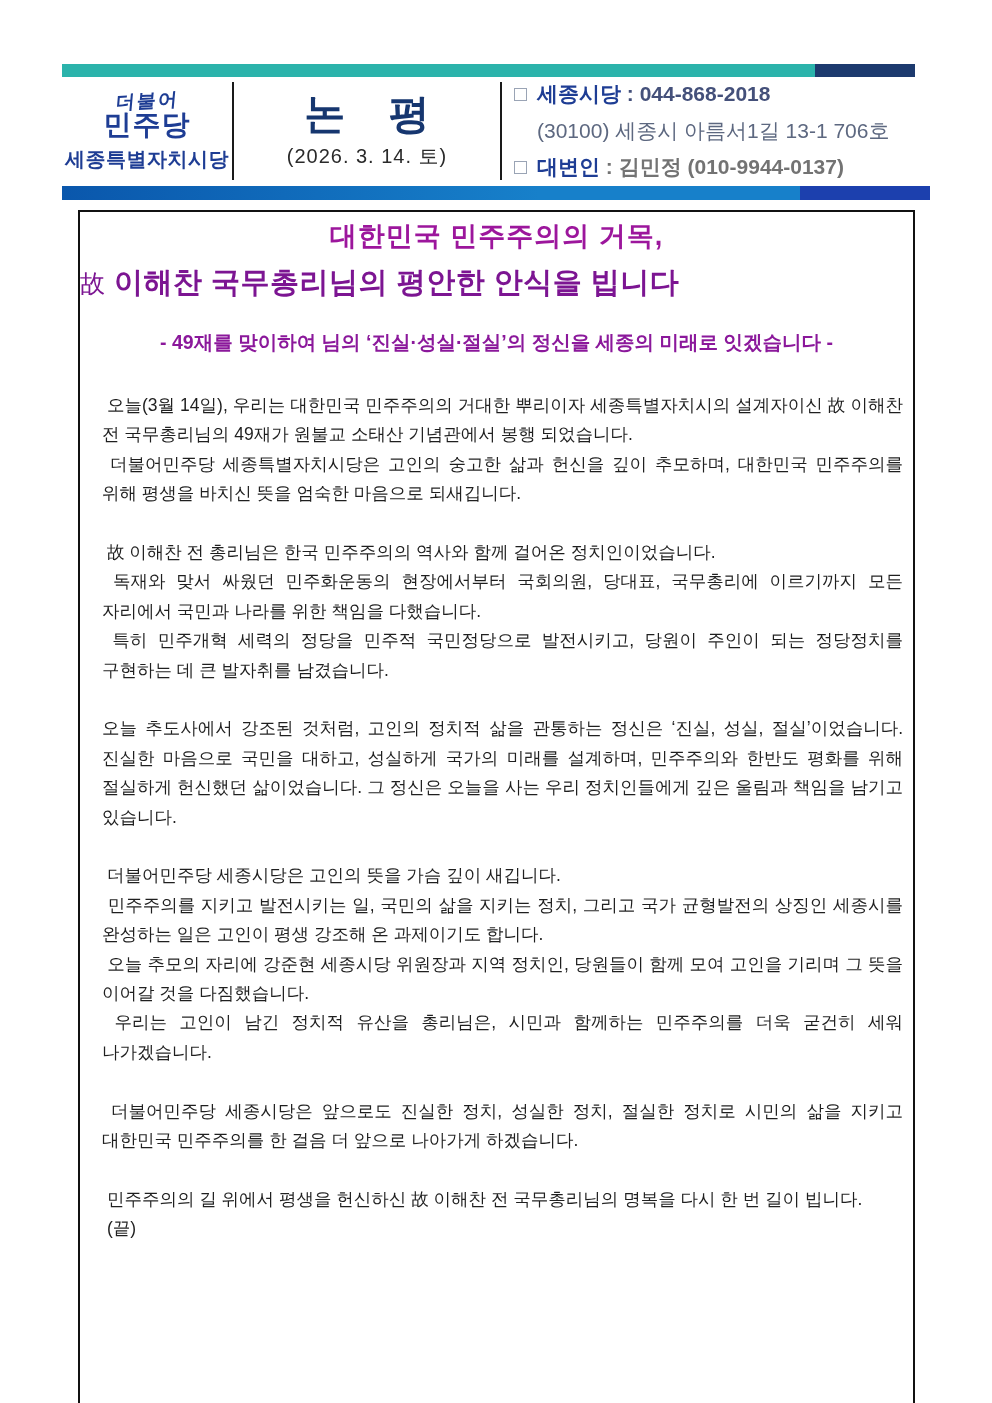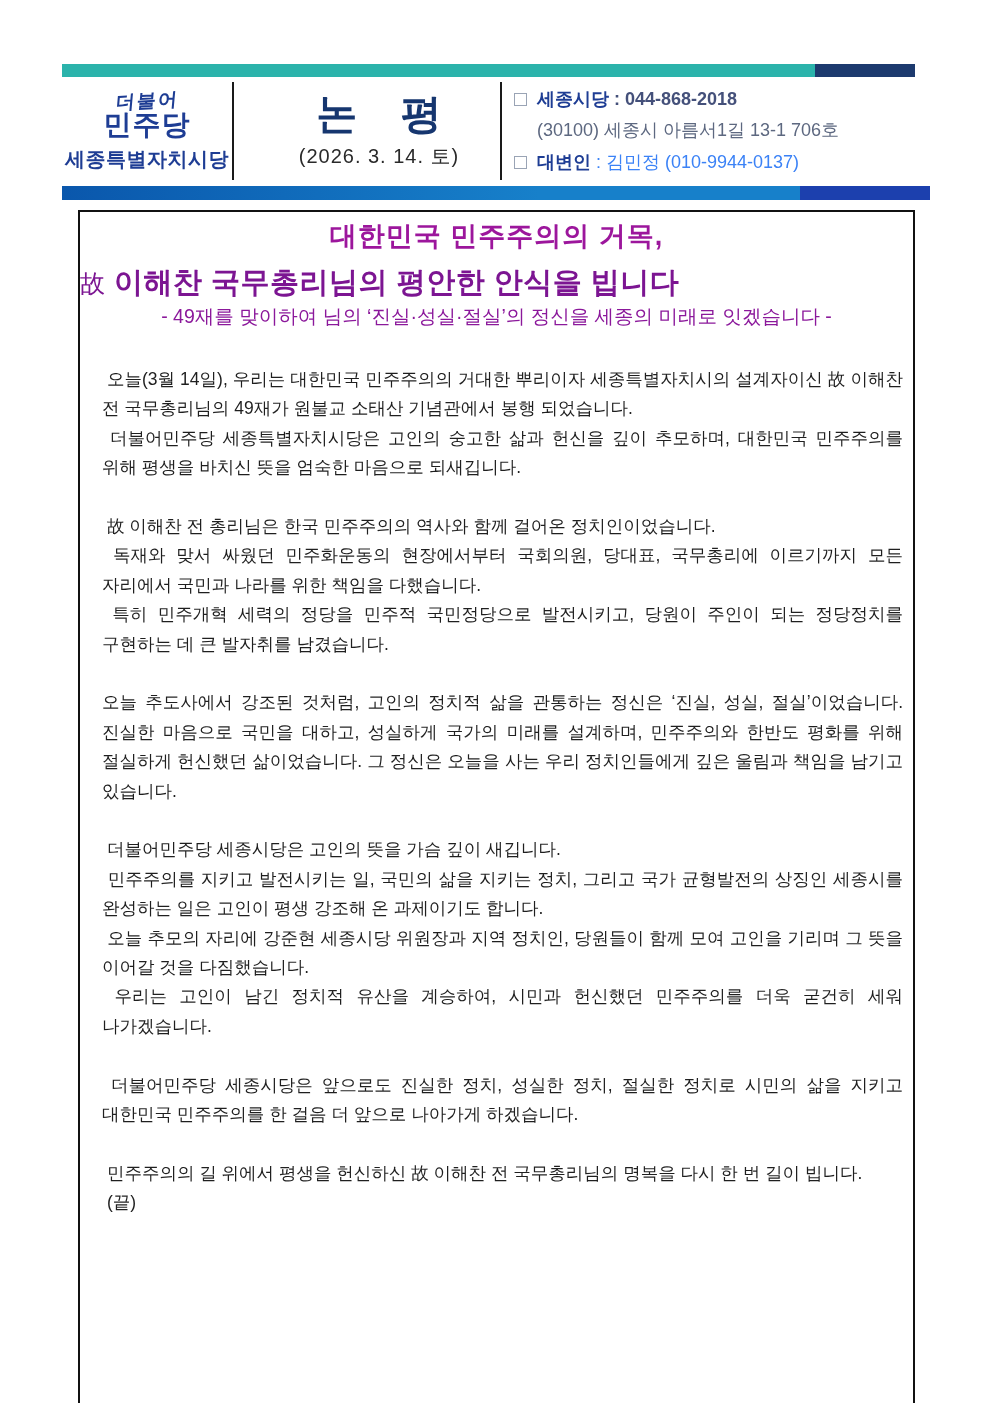--- a/index.html
+++ b/index.html
@@ -18,38 +18,38 @@
   .top-teal-bar{position:absolute;left:62px;top:64px;width:853px;height:13px;background:var(--teal);}
   .top-teal-bar .navy-seg{position:absolute;right:0;top:0;width:100px;height:13px;background:var(--bar-navy);}
   .header-row{position:absolute;left:62px;top:77px;width:868px;height:108px;}
   .hdr-divider{position:absolute;top:5px;bottom:5px;width:2px;background:#1a1a1a;}
   .hdr-divider.d1{left:170px;}
   .hdr-divider.d2{left:438px;}
   .logo-cell{position:absolute;left:0;top:0;width:170px;height:108px;display:flex;flex-direction:column;align-items:center;justify-content:center;color:var(--navy);}
   .logo-top{font-size:19px;font-weight:700;transform:skewX(-8deg) rotate(-3deg);letter-spacing:2px;line-height:1;}
   .logo-main{font-size:28px;font-weight:900;letter-spacing:1px;line-height:1.05;}
   .logo-sub{font-size:20px;font-weight:800;letter-spacing:0.5px;line-height:1.2;margin-top:8px;}
-  .title-cell{position:absolute;left:184px;top:0;width:266px;height:108px;display:flex;flex-direction:column;align-items:center;justify-content:center;}
+  .title-cell{position:absolute;left:172px;top:0;width:266px;height:108px;display:flex;flex-direction:column;align-items:center;justify-content:center;}
   .doc-type{font-size:41px;font-weight:900;color:var(--darknavy);letter-spacing:16px;padding-left:16px;line-height:1.1;}
   .doc-date{font-size:20px;color:#2a2a2a;margin-top:6px;letter-spacing:1px;}
-  .contact-cell{position:absolute;left:440px;top:0;width:428px;height:108px;display:flex;flex-direction:column;justify-content:center;padding-left:12px;font-size:18px;}
+  .contact-cell{position:absolute;left:440px;top:0;width:428px;height:108px;display:flex;flex-direction:column;justify-content:center;padding-left:12px;font-size:21px;}
   .contact-line{display:flex;align-items:center;line-height:1.75;white-space:pre;}
   .sq{display:inline-block;width:13px;height:13px;border:1.5px solid #9aa4b5;margin-right:10px;flex:0 0 auto;}
   .c-label{font-weight:800;color:var(--navy);}
   .c-value{color:var(--contact-ink);font-weight:bold;}
   .c-addr{color:var(--contact-gray);padding-left:23px;}
-  .c-strong{font-weight:400;color:#3b82f6;}
+  .c-strong{font-weight:700;color:#737373;}
   .bottom-blue-bar{position:absolute;left:62px;top:186px;width:868px;height:14px;background:linear-gradient(90deg,var(--blue1) 0%,var(--blue2) 55%,var(--blue2) 100%);}
   .bottom-blue-bar .royal-seg{position:absolute;right:0;top:0;width:130px;height:14px;background:var(--royal);}
   
   .statement-box{position:absolute;left:78px;top:210px;width:837px;height:1270px;border:2px solid #111;background:#fff;}
   .title-line1{margin-top:6px;text-align:center;font-size:27px;font-weight:800;color:var(--purple1);letter-spacing:1px;white-space:pre-wrap;}
   .title-line2{margin-top:9px;font-size:29px;font-weight:800;color:var(--purple2);letter-spacing:0.5px;white-space:pre-wrap;}
   .title-line2 .hanja{font-weight:400;font-size:25px;font-family:"Liberation Serif","DejaVu Serif",serif;}
-  .title-line3{margin-top:0;text-align:center;font-size:19.5px;font-weight:400;color:var(--purple3);white-space:pre-wrap;}
+  .title-line3{margin-top:26px;text-align:center;font-size:19.5px;font-weight:700;color:var(--purple3);white-space:pre-wrap;}
   .statement-body{margin-top:35px;padding:0 10px;margin-left:12px;}
   .body-para{font-size:17.5px;line-height:29.4px;color:var(--body-ink);text-align:justify;white-space:pre-wrap;word-break:keep-all;}
   .para-spacer{height:29.4px;}
   .footer-signature{position:absolute;left:0;right:0;bottom:1px;text-align:right;font-size:31px;font-weight:800;color:#0d0d0d;letter-spacing:2px;}
 </style>
 </head>
 <body>
 
 <div class="top-teal-bar">
   <div class="navy-seg"></div>
@@ -99,21 +99,21 @@
       <div class="para-spacer"></div>
       <div class="body-para"> 故 이해찬 전 총리님은 한국 민주주의의 역사와 함께 걸어온 정치인이었습니다.</div>
       <div class="body-para"> 독재와 맞서 싸웠던 민주화운동의 현장에서부터 국회의원, 당대표, 국무총리에 이르기까지 모든 자리에서 국민과 나라를 위한 책임을 다했습니다.</div>
       <div class="body-para"> 특히 민주개혁 세력의 정당을 민주적 국민정당으로 발전시키고, 당원이 주인이 되는 정당정치를 구현하는 데 큰 발자취를 남겼습니다.</div>
       <div class="para-spacer"></div>
       <div class="body-para">오늘 추도사에서 강조된 것처럼, 고인의 정치적 삶을 관통하는 정신은 ‘진실, 성실, 절실’이었습니다. 진실한 마음으로 국민을 대하고, 성실하게 국가의 미래를 설계하며, 민주주의와 한반도 평화를 위해 절실하게 헌신했던 삶이었습니다. 그 정신은 오늘을 사는 우리 정치인들에게 깊은 울림과 책임을 남기고 있습니다.</div>
       <div class="para-spacer"></div>
       <div class="body-para"> 더불어민주당 세종시당은 고인의 뜻을 가슴 깊이 새깁니다.</div>
       <div class="body-para"> 민주주의를 지키고 발전시키는 일, 국민의 삶을 지키는 정치, 그리고 국가 균형발전의 상징인 세종시를 완성하는 일은 고인이 평생 강조해 온 과제이기도 합니다.</div>
       <div class="body-para"> 오늘 추모의 자리에 강준현 세종시당 위원장과 지역 정치인, 당원들이 함께 모여 고인을 기리며 그 뜻을 이어갈 것을 다짐했습니다.</div>
-      <div class="body-para"> 우리는 고인이 남긴 정치적 유산을 계승하여, 시민과 헌신했던 민주주의를 더욱 굳건히 세워 나가겠습니다.</div>
+      <div class="body-para"> 우리는 고인이 남긴 정치적 유산을 총리님은, 시민과 함께하는 민주주의를 더욱 굳건히 세워 나가겠습니다.</div>
       <div class="para-spacer"></div>
       <div class="body-para"> 더불어민주당 세종시당은 앞으로도 진실한 정치, 성실한 정치, 절실한 정치로 시민의 삶을 지키고 대한민국 민주주의를 한 걸음 더 앞으로 나아가게 하겠습니다.</div>
       <div class="para-spacer"></div>
       <div class="body-para"> 민주주의의 길 위에서 평생을 헌신하신 故 이해찬 전 국무총리님의 명복을 다시 한 번 길이 빕니다.</div>
       <div class="body-para"> (끝)</div>
     </div>
 
   <div class="footer-signature">더불어민주당 세종특별자치시당</div>
 </div>
 

